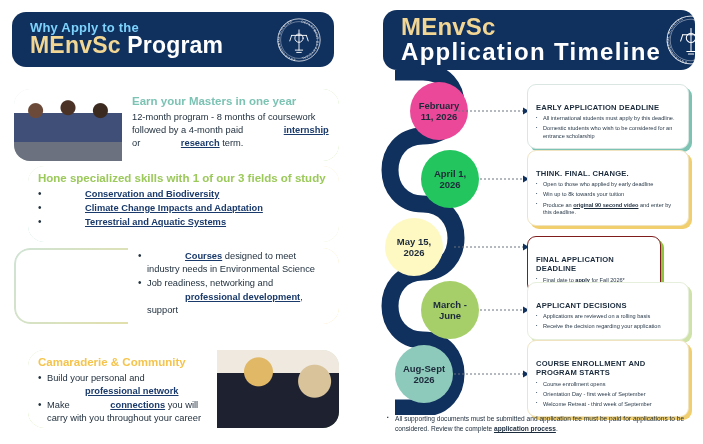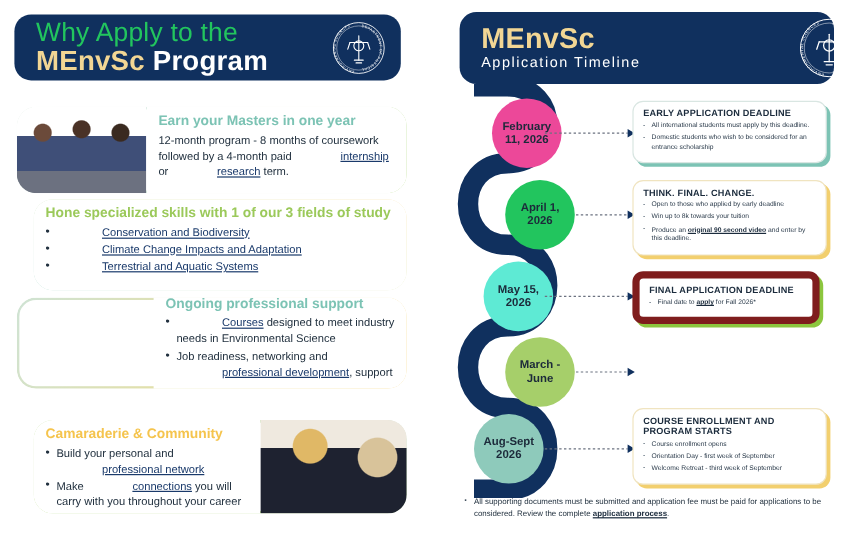--- a/index.html
+++ b/index.html
@@ -20,25 +20,25 @@
     position: absolute;
     background: #10305e;
     border-radius: 14px;
     display: flex; align-items: center;
     color: #fff;
   }
   .banner-l { left: 12px; top: 12px; width: 322px; height: 55px; }
   .banner-r { left: 8px;  top: 10px; width: 312px; height: 60px; }
 
   .banner-text { padding-left: 18px; line-height: 1.04; }
-  .bt-line1 { font-size: 22px; font-weight: normal; letter-spacing: .2px; color: #22c55e; }
+  .bt-line1 { font-size: 13px; font-weight: bold; letter-spacing: .2px; color: #7dd3fc; }
   .bt-line2 { font-size: 23px; font-weight: bold; letter-spacing: .2px; }
   .gold { color: #f2d694; }
   .banner-r .bt-line1 { font-size: 24px; font-weight: bold; }
-  .banner-r .bt-line2 { font-size: 12px; font-weight: normal; letter-spacing: 1.3px; color:#fff; }
+  .banner-r .bt-line2 { font-size: 24px; font-weight: bold; letter-spacing: 1.3px; color:#fff; }
 
   .crest {
     position: absolute; right: 12px; top: 50%; transform: translateY(-50%);
     width: 46px; height: 46px;
   }
   .banner-r .crest { right: -22px; width: 52px; height: 52px; }
 
   
   .fcard {
     position: absolute;
@@ -58,21 +58,21 @@
     pointer-events: none;
   }
   .ftitle { font-size: 11.5px; font-weight: bold; line-height: 1.18; margin-bottom: 2px; }
   .fbody  { font-size: 9.3px; color: #22313f; line-height: 1.42; }
   .fbody ul { list-style: none; }
   .fbody li { position: relative; padding-left: 9px; margin-bottom: 1px; }
   .fbody li:before {
     content: "\2022"; position: absolute; left: 0; top: -1px;
     color: #22313f; font-size: 10px;
   }
-  .lk { color: #1a3a6b; text-decoration: underline; text-decoration-thickness: 1.2px; font-weight: 400; padding-left: 38px; }
+  .lk { color: #1a3a6b; text-decoration: underline; text-decoration-thickness: 1.2px; font-weight: 700; padding-left: 38px; }
 
   
   .card1 { left: 14px; top: 89px;  width: 325px; height: 72px; }
   .card2 { left: 28px; top: 166px; width: 311px; height: 76px; flex-direction: column; }
   .card3 { left: 14px; top: 248px; width: 325px; height: 76px; align-items: flex-end; }
   .card4 { left: 28px; top: 350px; width: 311px; height: 78px; }
 
   .card1 .photo { width: 108px; }
   .card2 .photo { width: 100px; order: 2; }
   .card3 .photo { width: 114px; }
@@ -124,21 +124,21 @@
   .tnode {
     position: absolute; border-radius: 50%;
     display: flex; align-items: center; justify-content: center;
     text-align: center; color: #1c2a3a;
     font-size: 9.5px; font-weight: bold; line-height: 1.18;
   }
   .callout {
     position: absolute;
     background: #fff;
     border-radius: 9px;
-    padding: 5px 7px 5px 8px;
+    padding: 18px 7px 5px 8px;
   }
   .co-title { font-size: 7.6px; font-weight: bold; color: #1b2b3c; letter-spacing: .18px;
               line-height: 1.22; margin-bottom: 3px; }
   .co-list { list-style: none; }
   .co-list li { position: relative; padding-left: 7px; font-size: 5.6px; color: #2a3a4a;
                 line-height: 1.42; margin-bottom: 2.2px; }
   .co-list li:before { content: "\25AA"; position: absolute; left: 0; top: -0.5px;
                        font-size: 4px; color: #5a6a78; }
   .co-lk { text-decoration: underline; color:#1b2b3c; font-weight:600; }
 
@@ -291,21 +291,21 @@
                C 92 270 92 338 48 338
                L 20 338" fill="none" stroke="#10305e" stroke-width="17" stroke-linecap="butt"></path>
     </svg>
 
     <div class="tnode" style="left:35px; top:82px; width:58px; height:58px; background:#ec4899;">
       <span>February<br>11, 2026</span>
       </div>
     <div class="tnode" style="left:46px; top:150px; width:58px; height:58px; background:#22c55e;">
       <span>April 1,<br>2026</span>
       </div>
-    <div class="tnode" style="left:28px; top:218px; width:58px; height:58px; background:#5eead4;">
+    <div class="tnode" style="left:10px; top:218px; width:58px; height:58px; background:#fef9c3;">
       <span>May 15,<br>2026</span>
       </div>
     <div class="tnode" style="left:46px; top:281px; width:58px; height:58px; background:#a6cf6a;">
       <span>March -<br>June</span>
       </div>
     <div class="tnode" style="left:20px; top:345px; width:58px; height:58px; background:#8ecabb;">
       <span>Aug-Sept<br>2026</span>
       </div>
 
     <svg style="position:absolute;left:0;top:0;width:328px;height:444px;">
@@ -337,28 +337,36 @@
     <div class="callout" style="left:152px; top:150px; width:162px;
                 border:1px solid #f0e4c0; box-shadow:3px 3px 0 0 #f2cf6e;">
       <div class="co-title">THINK. FINAL. CHANGE.</div>
       <ul class="co-list">
           <li>Open to those who applied by early deadline</li>
           <li>Win up to 8k towards your tuition</li>
           <li>Produce an <span class="co-lk">original 90 second video</span> and enter by this deadline.</li>
         </ul>
     </div>
 
-    <div class="callout" style="left:152px; top:226px; width:156px;
-                border:6px solid #7f1d1d; box-shadow:3px 3px 0 0 #8cc63e;">
+    <div class="callout" style="left:152px; top:236px; width:134px;
+                border:1px solid #7f1d1d; box-shadow:3px 3px 0 0 #8cc63e;">
       <div class="co-title">FINAL APPLICATION DEADLINE</div>
       <ul class="co-list">
           <li>Final date to <span class="co-lk">apply</span> for Fall 2026*</li>
         </ul>
     </div>
 
+    <div class="callout" style="left:152px; top:282px; width:162px;
+                border:1px solid #e6eedc; box-shadow:3px 3px 0 0 #cfe3a8;">
+      <div class="co-title">APPLICANT DECISIONS</div>
+      <ul class="co-list">
+          <li>Applications are reviewed on a rolling basis</li>
+          <li>Receive the decision regarding your application</li>
+        </ul>
+    </div>
 
     <div class="callout" style="left:152px; top:340px; width:162px;
                 border:1px solid #f0e4c0; box-shadow:3px 3px 0 0 #f2cf6e;">
       <div class="co-title">COURSE ENROLLMENT AND PROGRAM STARTS</div>
       <ul class="co-list">
           <li>Course enrollment opens</li>
           <li>Orientation Day - first week of September</li>
           <li>Welcome Retreat - third week of September</li>
         </ul>
     </div>

